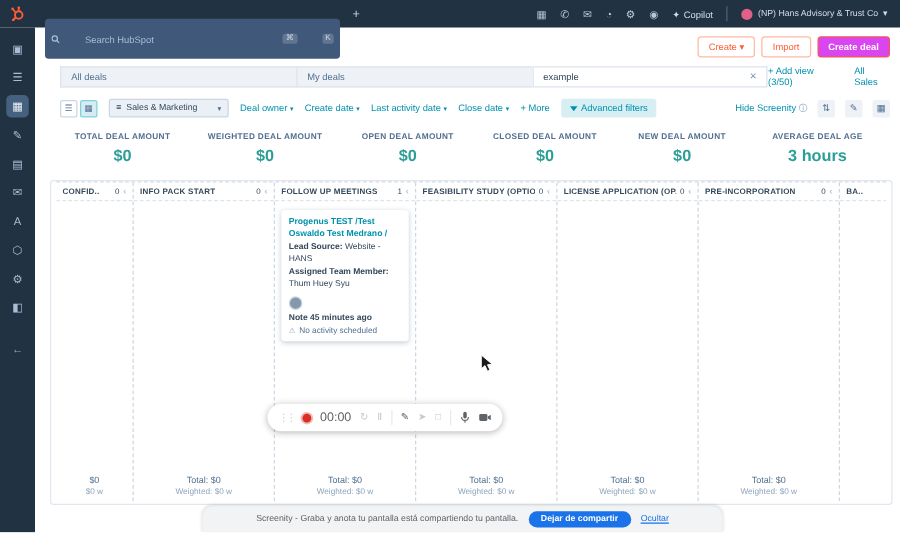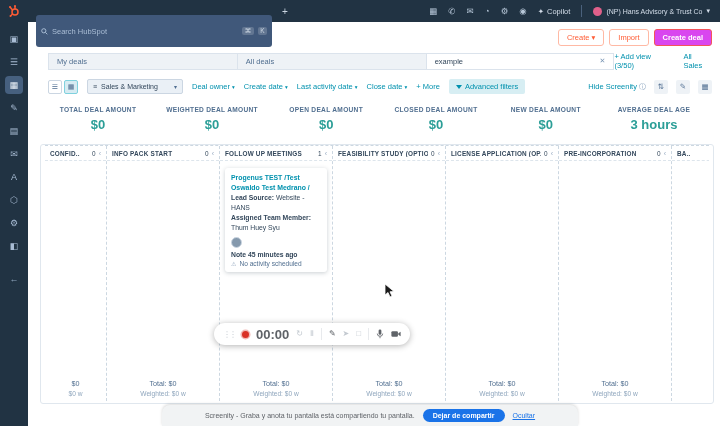--- a/index.html
+++ b/index.html
@@ -4,21 +4,21 @@
 <style>
   * { margin:0; padding:0; box-sizing:border-box; }
   html,body { width:720px; height:426px; overflow:hidden; }
   .screen { position:relative; width:720px; height:426px; background:#fff;
             font-family:"Liberation Sans", sans-serif; color:#33475b; overflow:hidden; }
 
   
   .topbar { position:absolute; left:0; top:0; right:0; height:22px; background:#213343;
             display:flex; align-items:center; z-index:30; }
   .logo { width:28px; display:flex; justify-content:center; align-items:center; }
-  .searchbox { display:flex; align-items:center; gap:4px; background:#40587a; border-radius:3px;
+  .searchbox { display:flex; align-items:center; gap:20px; background:#40587a; border-radius:3px;
                height:15px; width:236px; padding:16px 5px; margin-left:8px;margin-top:40px; }
   .searchbox input { flex:1; background:transparent; border:none; outline:none;
                      font:7.5px "Liberation Sans",sans-serif; color:#cbd6e2; }
   .searchbox input::placeholder { color:#a9bdd5; }
   .keycap { background:rgba(255,255,255,.18); border-radius:2px; color:#cbd6e2; font-size:6.5px;
             padding:1px 2.5px; line-height:1; }
   .top-add { color:#cbd6e2; font-size:10px; margin-left:10px; cursor:default; }
   .top-right { margin-left:auto; display:flex; align-items:center; gap:11px; padding-right:10px; }
   .top-ico { color:#b7c7d8; font-size:8.5px; line-height:1; }
   .copilot { color:#d4deea; font-size:7.5px; display:flex; gap:3px; align-items:center; }
@@ -113,21 +113,21 @@
   .card-note { font-size:6.8px; color:#33475b; font-weight:bold; }
   .card-activity { font-size:6.6px; color:#516f90; margin-top:2px; display:flex; gap:3px; align-items:center; }
   .warn-ico { font-size:6px; color:#99acc2; }
 
   
   .recorder { position:absolute; left:214px; top:323px; height:22px; background:#fff;
               border-radius:12px; box-shadow:0 1px 6px rgba(0,0,0,.3); display:flex;
               align-items:center; gap:7px; padding:0 9px; z-index:40; }
   .rec-drag { color:#c3c9d0; font-size:8px; letter-spacing:-2px; }
   .rec-dot { width:7px; height:7px; border-radius:50%; background:#d93025; box-shadow:0 0 0 1.5px #f2b8b5; }
-  .rec-timer { font-size:13px; color:#5f6368; font-weight:bold; }
+  .rec-timer { font-size:10px; color:#5f6368; font-weight:normal; }
   .rec-ico { font-size:8px; color:#c3c9d0; line-height:1; }
   .rec-ico.dark { color:#5f6368; }
   .rec-div { width:1px; height:12px; background:#e8eaed; }
 
   
   .share-banner { position:absolute; left:162px; bottom:0; width:416px; height:21px; background:#f1f3f4;
                   border-radius:8px 8px 0 0; display:flex; align-items:center; justify-content:center;
                   gap:8px; z-index:50; box-shadow:0 -1px 3px rgba(0,0,0,.15); }
   .share-text { font-size:7px; color:#5f6368; }
   .share-stop { background:#1a73e8; color:#fff; font-size:7px; font-weight:bold; border:none;
@@ -207,24 +207,24 @@
           <span>Create</span>
           <span>▾</span>
         </button>
         <button class="btn-outline">Import</button>
         <button class="btn-solid">Create deal</button>
       </div>
     </div>
 
     <div class="tabs-row">
       <div class="tab">
+        <span>All deals</span>
+      </div>
+      <div class="tab">
         <span>My deals</span>
-      </div>
-      <div class="tab">
-        <span>All deals</span>
       </div>
       <div class="tab active">
         <span>example</span>
         <span class="tab-close">✕</span>
       </div>
       <div class="tab-links">
         <span class="teal-link">+ Add view (3/50)</span>
         <span class="teal-link">All Sales</span>
       </div>
     </div>

